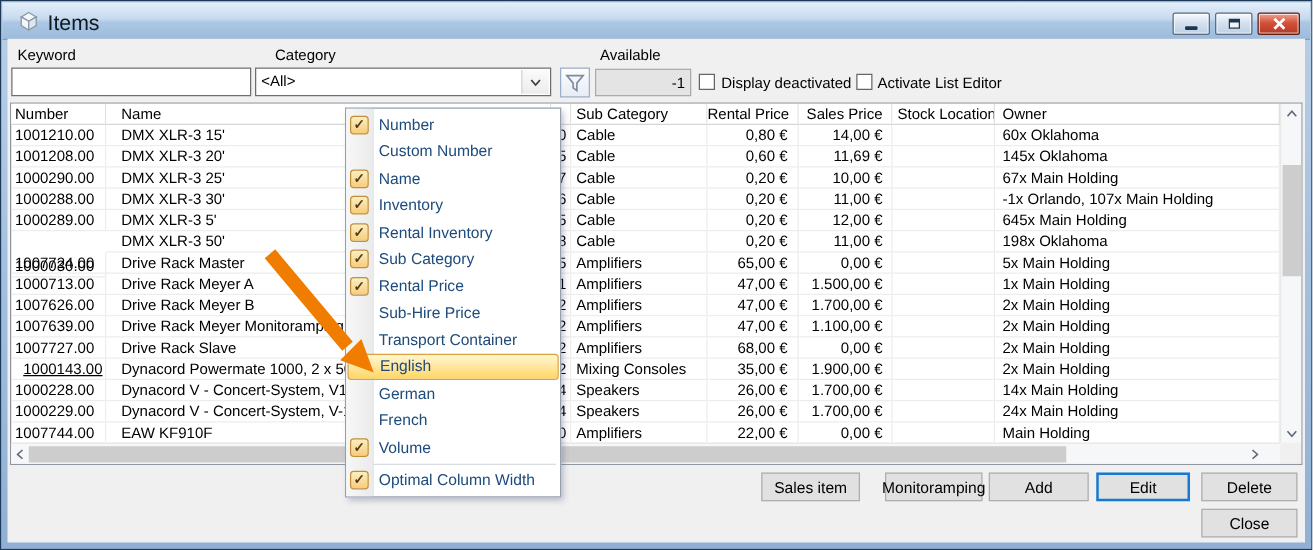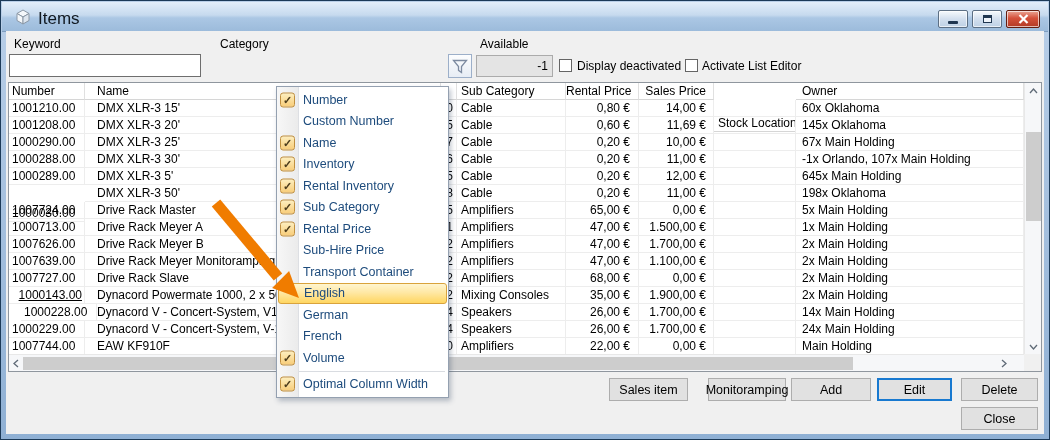--- a/index.html
+++ b/index.html
@@ -91,41 +91,49 @@
           </svg>
       </div>
     </div>
   </div>
 
   <div class="content"></div>
 
   <span class="lbl" style="left:13px;top:36px;">Keyword</span>
   <input class="tbox" style="left: 8px; top: 53px; width: 192px; height: 23px;" value="">
   <span class="lbl" style="left:219px;top:36px;">Category</span>
+  <div class="combo" style="left:203px;top:53px;width:237px;height:23px;">
+    <span class="val">&lt;All&gt;</span>
+    <span class="drop">
+      <svg width="9" height="6" viewBox="0 0 9 6">
+          <polyline points="1,1 4.5,5 8,1" fill="none" stroke="#3c3c3c" stroke-width="1.4"></polyline>
+        </svg>
+    </span>
+  </div>
   <div class="sqbtn" style="left:447px;top:53px;width:24px;height:24px;">
     <svg width="16" height="15" viewBox="0 0 16 15">
       <path d="M1.5 1.5 h13 l-5 6 v6 l-3 -2.2 v-3.8 z" fill="none" stroke="#7d8ba1" stroke-width="1.3"></path>
       </svg>
   </div>
   <span class="lbl" style="left:479px;top:36px;">Available</span>
   <div class="tbox ro" style="left:475px;top:54px;width:77px;height:22px;line-height:20px;">-1</div>
   <span class="cb" style="left:558px;top:58px;"></span>
   <span class="lbl" style="left:576px;top:58px;">Display deactivated</span>
   <span class="cb" style="left:684px;top:58px;"></span>
   <span class="lbl" style="left:701px;top:58px;">Activate List Editor</span>
 
   <div class="items-table">
     <div id="thead">
         <div class="th" style="left: 0px; width: 76px; text-align: left; padding-left: 3px; padding-right: 2px;">Number</div>
         <div class="th" style="left: 76px; width: 356px; text-align: left; padding-left: 12px; padding-right: 2px;">Name</div>
         <div class="th" style="left: 432px; width: 16px; text-align: right; padding-left: 0px; padding-right: 3px;"></div>
         <div class="th" style="left: 448px; width: 109px; text-align: left; padding-left: 4px; padding-right: 2px;">Sub Category</div>
         <div class="th" style="left: 557px; width: 73px; text-align: right; padding-left: 0px; padding-right: 8px;">Rental Price</div>
         <div class="th" style="left: 630px; width: 75px; text-align: right; padding-left: 0px; padding-right: 7px;">Sales Price</div>
-        <div class="th" style="left: 705px; width: 82px; text-align: left; padding-left: 4px; padding-right: 7px; margin-top: 32px;">Stock Location</div>
+        <div class="th" style="left: 705px; width: 82px; text-align: left; padding-left: 4px; padding-right: 7px;">Stock Location</div>
         <div class="th" style="left: 787px; width: 228px; text-align: left; padding-left: 6px; padding-right: 2px;">Owner</div>
       </div>
     <div class="rows" id="tbody">
         <div class="trow" style="top: 0px;">
           <div class="td" style="left: 0px; width: 76px; text-align: left; padding-left: 3px; padding-right: 2px;">1001210.00</div>
           <div class="td" style="left: 76px; width: 356px; text-align: left; padding-left: 12px; padding-right: 2px;">DMX XLR-3 15'</div>
           <div class="td" style="left: 432px; width: 16px; text-align: right; padding-left: 0px; padding-right: 3px;">0</div>
           <div class="td" style="left: 448px; width: 109px; text-align: left; padding-left: 4px; padding-right: 2px;">Cable</div>
           <div class="td" style="left: 557px; width: 73px; text-align: right; padding-left: 0px; padding-right: 8px;">0,80 €</div>
           <div class="td" style="left: 630px; width: 75px; text-align: right; padding-left: 0px; padding-right: 7px;">14,00 €</div>
@@ -236,21 +244,21 @@
           <div class="td" style="left: 0px; width: 76px; text-align: right; padding-left: 3px; padding-right: 2px; text-decoration: underline;">1000143.00</div>
           <div class="td" style="left: 76px; width: 356px; text-align: left; padding-left: 12px; padding-right: 2px;">Dynacord Powermate 1000, 2 x 500W</div>
           <div class="td" style="left: 432px; width: 16px; text-align: right; padding-left: 0px; padding-right: 3px;">2</div>
           <div class="td" style="left: 448px; width: 109px; text-align: left; padding-left: 4px; padding-right: 2px;">Mixing Consoles</div>
           <div class="td" style="left: 557px; width: 73px; text-align: right; padding-left: 0px; padding-right: 8px;">35,00 €</div>
           <div class="td" style="left: 630px; width: 75px; text-align: right; padding-left: 0px; padding-right: 7px;">1.900,00 €</div>
           <div class="td" style="left: 705px; width: 82px; text-align: left; padding-left: 4px; padding-right: 2px;"></div>
           <div class="td" style="left: 787px; width: 228px; text-align: left; padding-left: 6px; padding-right: 2px;">2x Main Holding</div>
         </div>
         <div class="trow" style="top: 204px;">
-          <div class="td" style="left: 12px; width: 76px; text-align: left; padding-left: 3px; padding-right: 2px;">1000228.00</div>
+          <div class="td" style="left: 0px; width: 76px; text-align: left; padding-left: 3px; padding-right: 2px;">1000228.00</div>
           <div class="td" style="left: 76px; width: 356px; text-align: left; padding-left: 12px; padding-right: 2px;">Dynacord V - Concert-System, V12-6</div>
           <div class="td" style="left: 432px; width: 16px; text-align: right; padding-left: 0px; padding-right: 3px;">4</div>
           <div class="td" style="left: 448px; width: 109px; text-align: left; padding-left: 4px; padding-right: 2px;">Speakers</div>
           <div class="td" style="left: 557px; width: 73px; text-align: right; padding-left: 0px; padding-right: 8px;">26,00 €</div>
           <div class="td" style="left: 630px; width: 75px; text-align: right; padding-left: 0px; padding-right: 7px;">1.700,00 €</div>
           <div class="td" style="left: 705px; width: 82px; text-align: left; padding-left: 4px; padding-right: 2px;"></div>
           <div class="td" style="left: 787px; width: 228px; text-align: left; padding-left: 6px; padding-right: 2px;">14x Main Holding</div>
         </div>
         <div class="trow" style="top: 221px;">
           <div class="td" style="left: 0px; width: 76px; text-align: left; padding-left: 3px; padding-right: 2px;">1000229.00</div>

